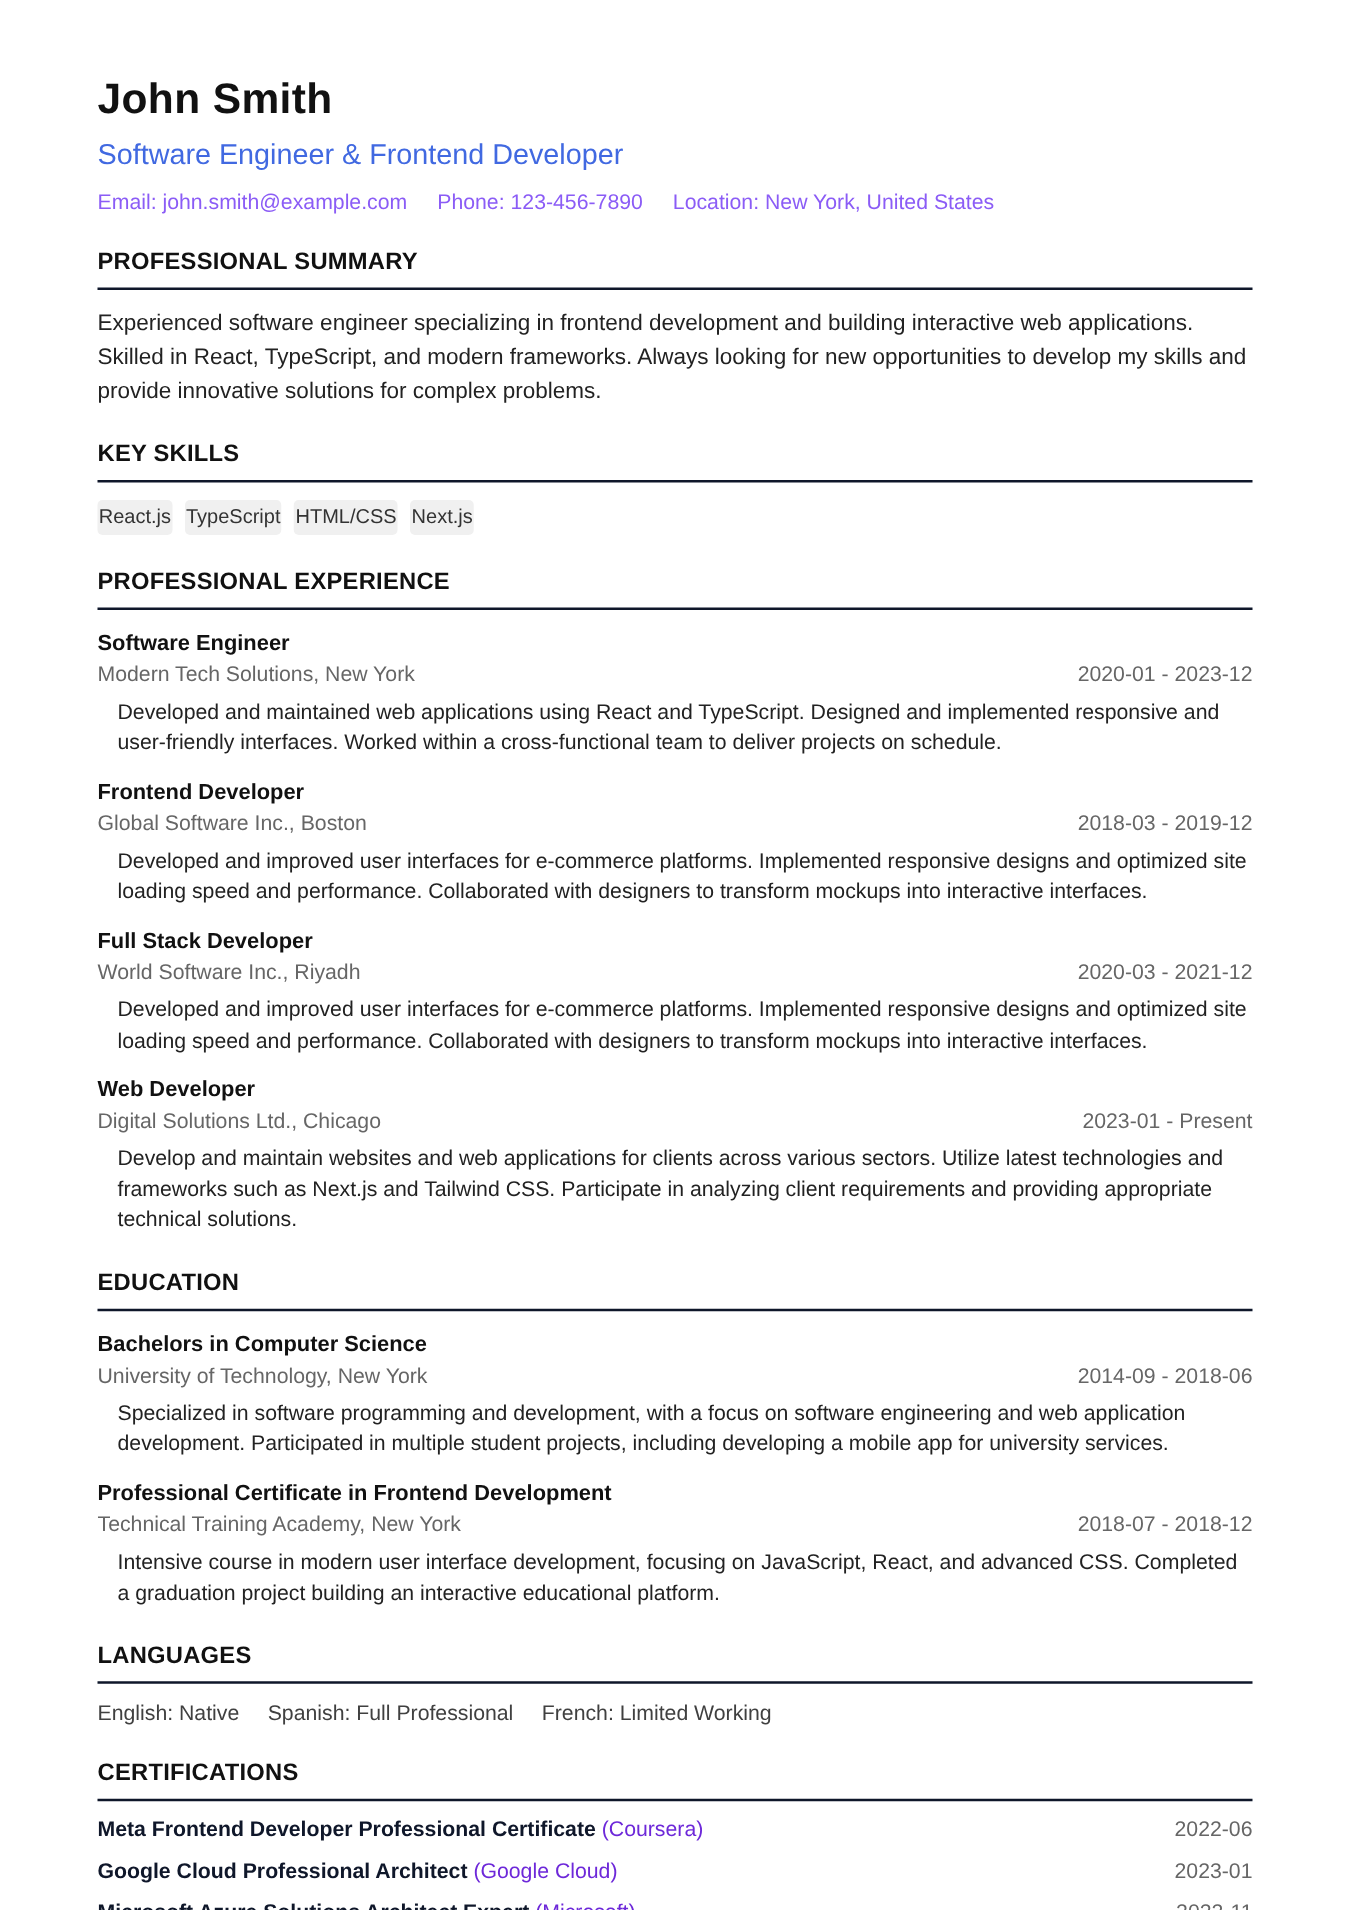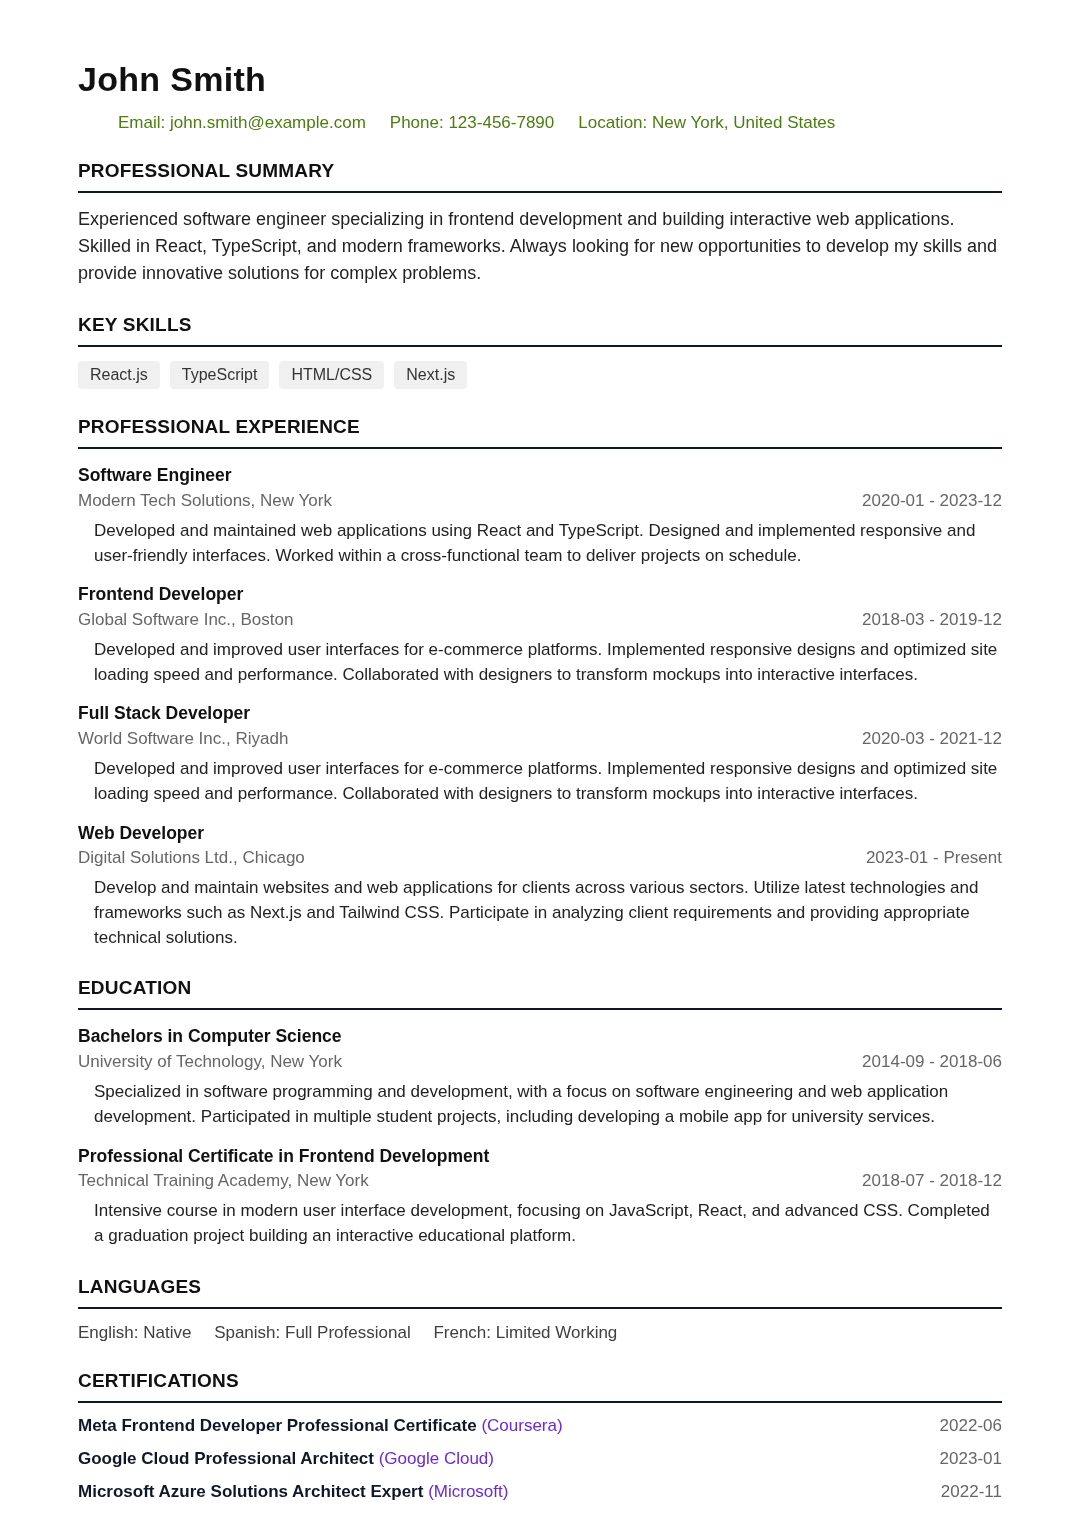--- a/index.html
+++ b/index.html
@@ -27,22 +27,21 @@
     font-size: 23px;
     color: #4169e1;
     margin-top: 11px;
     line-height: 1.2;
   }
   .contact-line {
     display: flex;
     gap: 24px;
     margin-top: 14px;
     font-size: 17px;
-    color: #4d7c0f;
-    margin-left: 40px;
+    color: #8b5cf6;
   }
 
   
   .section { margin-top: 27px; }
   .section-heading {
     font-size: 19px;
     font-weight: bold;
     color: #111111;
     letter-spacing: 0.2px;
     padding-bottom: 9px;
@@ -58,21 +57,21 @@
 
   
   .skills-row {
     display: flex;
     gap: 10px;
     margin-top: 14px;
   }
   .skill-tag {
     background: #f0f0f0;
     border-radius: 4px;
-    padding: 4px 12px;
+    padding: 4px 1px;
     font-size: 16px;
     color: #333333;
     line-height: 1.25;
   }
 
   
   .entry { margin-top: 16px; }
   .entry-title {
     font-size: 17.5px;
     font-weight: bold;
@@ -117,20 +116,21 @@
   .cert-issuer { font-weight: normal; color: #6d28d9; }
   .cert-date { color: #666666; }
 </style>
 </head>
 <body>
 
 <div class="page">
 
   <div>
     <div class="name">John Smith</div>
+    <div class="role-title">Software Engineer &amp; Frontend Developer</div>
     <div class="contact-line">
       <span>Email: john.smith@example.com</span>
       <span>Phone: 123-456-7890</span>
       <span>Location: New York, United States</span>
     </div>
   </div>
 
   <div class="section">
     <div class="section-heading">PROFESSIONAL SUMMARY</div>
     <div class="summary-text">Experienced software engineer specializing in frontend development and building interactive web applications. Skilled in React, TypeScript, and modern frameworks. Always looking for new opportunities to develop my skills and provide innovative solutions for complex problems.</div>

